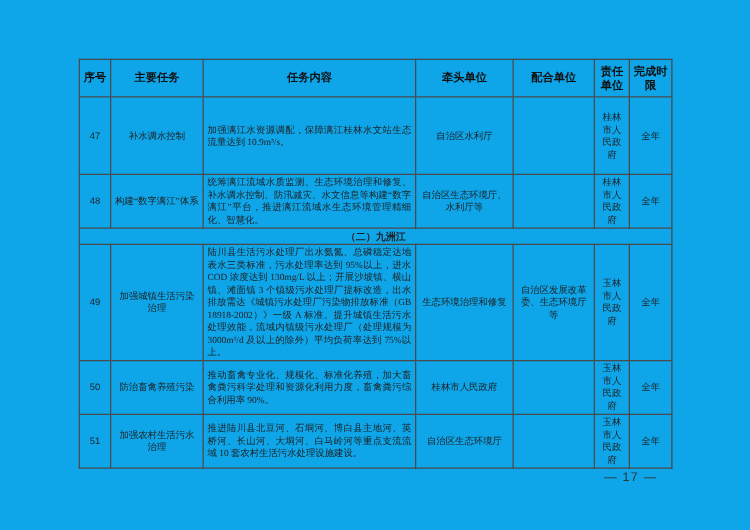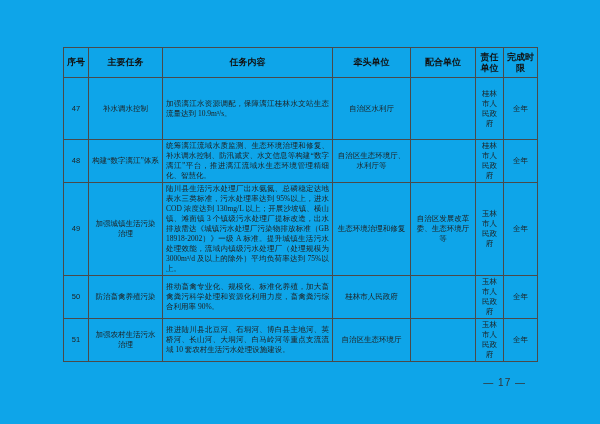--- a/index.html
+++ b/index.html
@@ -78,20 +78,23 @@
       </tr>
       <tr class="r48">
         <td class="num">48</td>
         <td>构建“数字漓江”体系</td>
         <td class="content">统筹漓江流域水质监测、生态环境治理和修复、补水调水控制、防汛减灾、水文信息等构建“数字漓江”平台，推进漓江流域水生态环境管理精细化、智慧化。</td>
         <td>自治区生态环境厅、水利厅等</td>
         <td></td>
         <td>桂林市人民政府</td>
         <td>全年</td>
       </tr>
+      <tr class="rdivider">
+        <td class="divider" colspan="7">（二）九洲江</td>
+      </tr>
       <tr class="r49">
         <td class="num">49</td>
         <td>加强城镇生活污染治理</td>
         <td class="content">陆川县生活污水处理厂出水氨氮、总磷稳定达地表水三类标准，污水处理率达到 95%以上，进水 COD 浓度达到 130mg/L 以上；开展沙坡镇、横山镇、滩面镇 3 个镇级污水处理厂提标改造，出水排放需达《城镇污水处理厂污染物排放标准（GB18918-2002）》一级 A 标准。提升城镇生活污水处理效能，流域内镇级污水处理厂（处理规模为 3000m³/d 及以上的除外）平均负荷率达到 75%以上。</td>
         <td>生态环境治理和修复</td>
         <td>自治区发展改革委、生态环境厅等</td>
         <td>玉林市人民政府</td>
         <td>全年</td>
       </tr>
       <tr class="r50">

